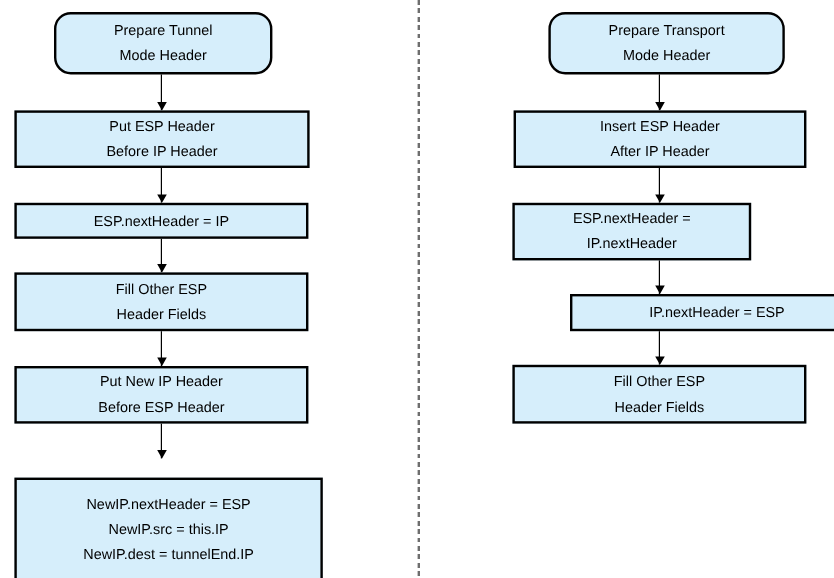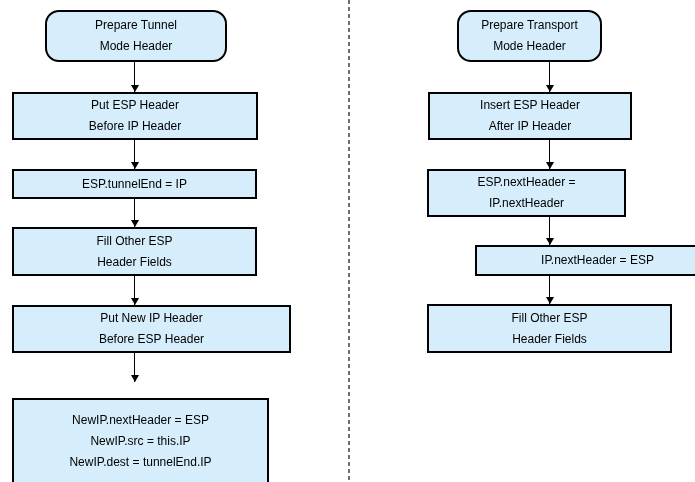--- a/index.html
+++ b/index.html
@@ -67,44 +67,44 @@
   <div class="node rounded" style="left:45px; top:10px; width:182px; height:52px;">Prepare Tunnel
 Mode Header</div>
 
   <div class="arrow" style="left:134px; top:62px; height:30px;"></div>
 
   <div class="node" style="left:12px; top:92px; width:246px; height:48px;">Put ESP Header
 Before IP Header</div>
 
   <div class="arrow" style="left:134px; top:140px; height:29px;"></div>
 
-  <div class="node" style="left:12px; top:169px; width:245px; height:30px;">ESP.tunnelEnd = IP</div>
+  <div class="node" style="left:12px; top:169px; width:245px; height:30px;">ESP.nextHeader = IP</div>
 
   <div class="arrow" style="left:134px; top:199px; height:28px;"></div>
 
   <div class="node" style="left:12px; top:227px; width:245px; height:49px;">Fill Other ESP
 Header Fields</div>
 
   <div class="arrow" style="left:134px; top:276px; height:29px;"></div>
 
-  <div class="node" style="left:12px; top:305px; width:279px; height:48px;">Put New IP Header
+  <div class="node" style="left:12px; top:305px; width:245px; height:48px;">Put New IP Header
 Before ESP Header</div>
 
   <div class="arrow" style="left:134px; top:353px; height:29px;"></div>
 
   <div class="node" style="left:12px; top:398px; width:257px; height:86px;">NewIP.nextHeader = ESP
 NewIP.src = this.IP
 NewIP.dest = tunnelEnd.IP</div>
 
-  <div class="node rounded" style="left:457px; top:10px; width:145px; height:52px;">Prepare Transport
+  <div class="node rounded" style="left:457px; top:10px; width:197px; height:52px;">Prepare Transport
 Mode Header</div>
 
   <div class="arrow" style="left:549px; top:62px; height:30px;"></div>
 
-  <div class="node" style="left:428px; top:92px; width:204px; height:48px;">Insert ESP Header
+  <div class="node" style="left:428px; top:92px; width:244px; height:48px;">Insert ESP Header
 After IP Header</div>
 
   <div class="arrow" style="left:549px; top:140px; height:29px;"></div>
 
   <div class="node" style="left:427px; top:169px; width:199px; height:48px;">ESP.nextHeader =
 IP.nextHeader</div>
 
   <div class="arrow" style="left:549px; top:217px; height:28px;"></div>
 
   <div class="node" style="left:427px; top:245px; width:245px; height:31px;margin-left:48px;">IP.nextHeader = ESP</div>

